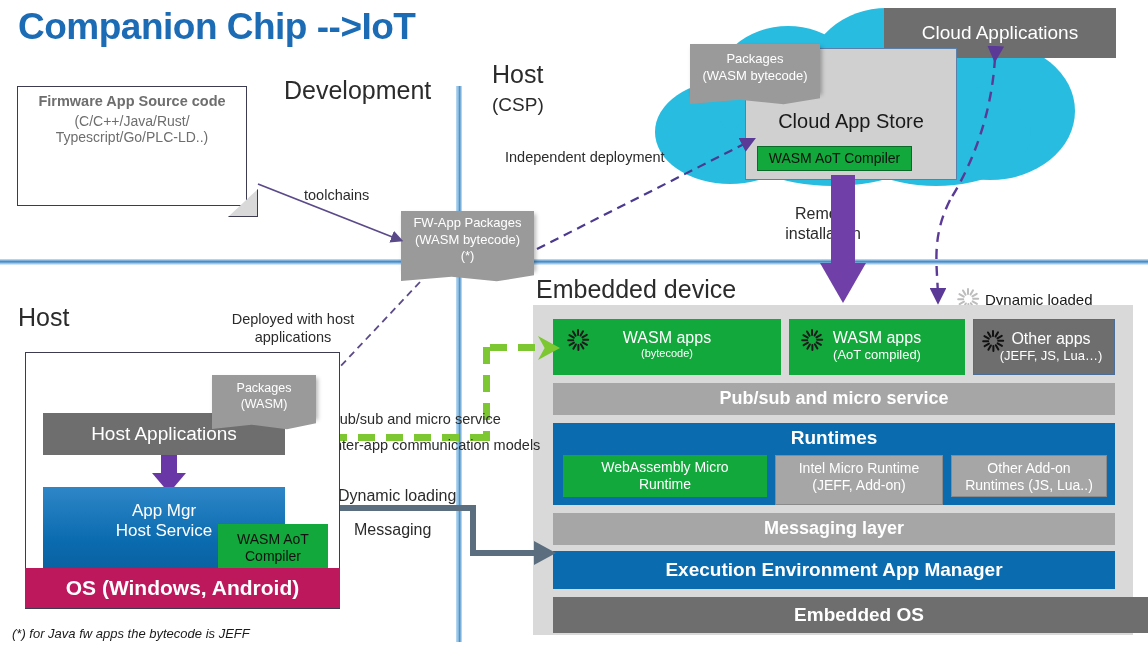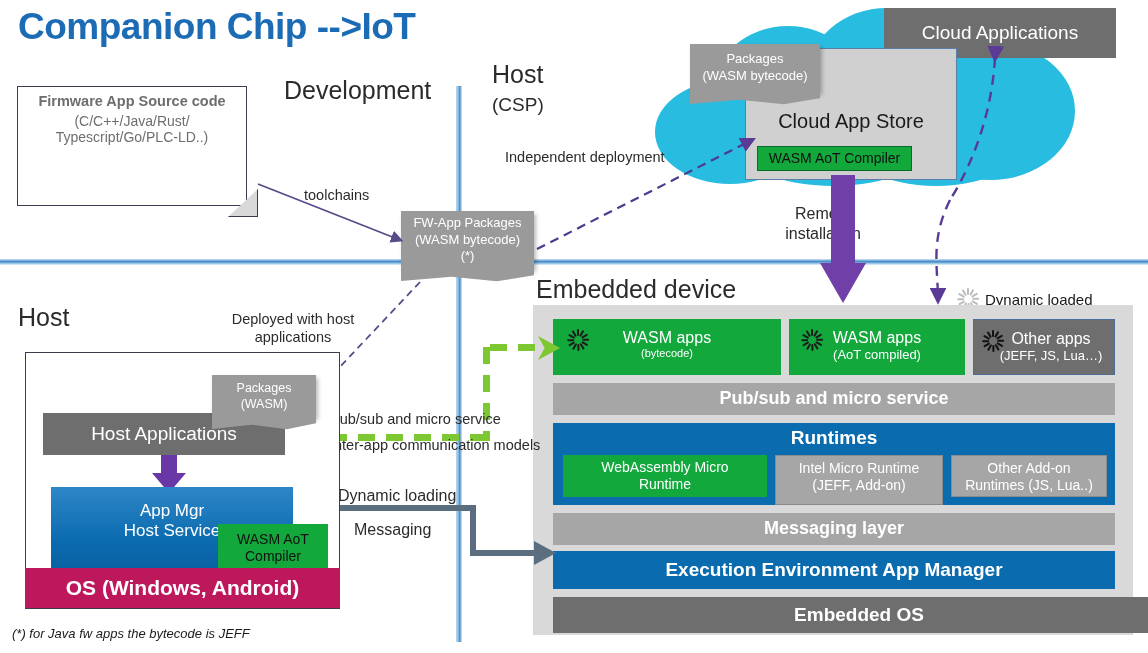--- a/index.html
+++ b/index.html
@@ -320,21 +320,21 @@
     <div>Packages</div>
     <div>(WASM)</div>
   </div>
 </div>
 
 <div class="abs" id="host-purple-arrow">
   <div class="shaft"></div>
     <div class="head"></div>
 </div>
 
-<div class="box" style="left:51px;top:487px;width:242px;height:98px;display:block;
+<div class="box" style="left:43px;top:487px;width:242px;height:98px;display:block;
      background:linear-gradient(180deg,#2E86C7 0%,#0A6BAF 55%,#0A5C99 100%);color:#fff;">
   <div style="padding-top:14px;text-align:center;font-size:17px;">App Mgr</div>
   <div style="text-align:center;font-size:17px;">Host Service</div>
 </div>
 
 <div class="box green" style="left:218px;top:524px;width:110px;height:46px;display:block;color:#111;">
   <div style="padding-top:7px;text-align:center;font-size:14px;">WASM AoT</div>
   <div style="text-align:center;font-size:14px;">Compiler</div>
 </div>
 

